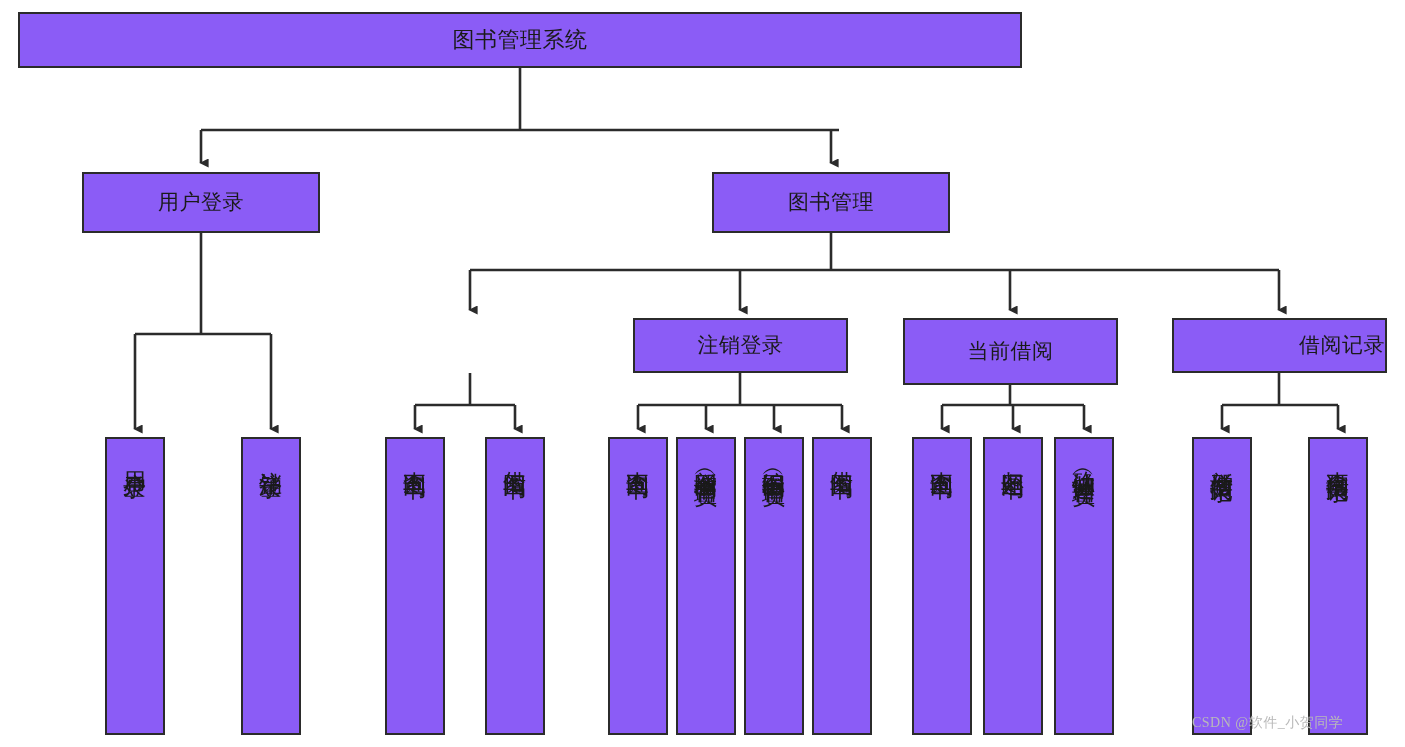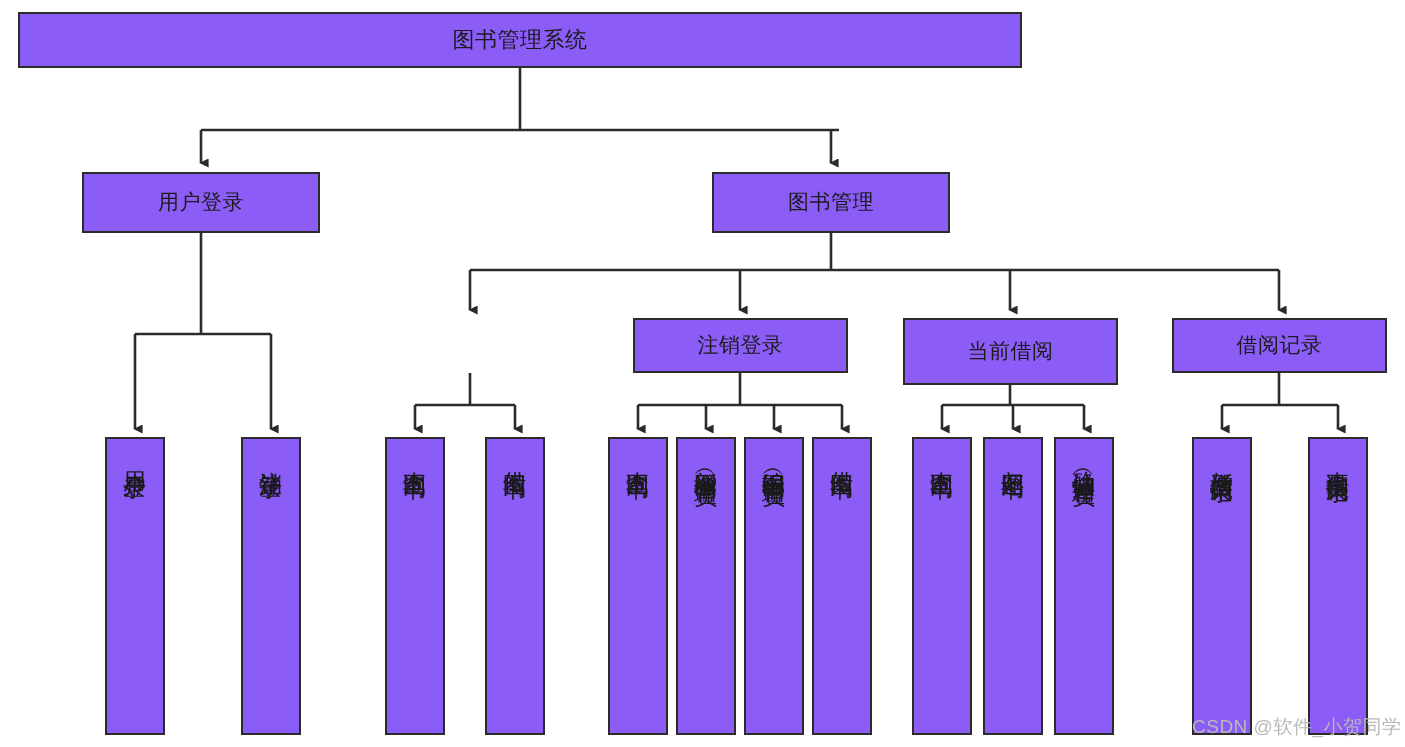--- a/index.html
+++ b/index.html
@@ -43,25 +43,25 @@
     writing-mode:vertical-rl;
     text-orientation:upright;
     font-size:23px;
     line-height:1.05;
     letter-spacing:2px;
     white-space:nowrap;
   }
 
   .watermark{
     position:absolute;
-    font-size:19px;
+    font-size:14px;
     color:#b9b9b9;
     white-space:nowrap;
     letter-spacing:0.5px;
-    font-family:Liberation Sans, sans-serif;
+    font-family:Liberation Serif, serif;
   }
 </style>
 </head>
 <body style="background: rgb(255, 255, 255);">
 
 <div id="canvas">
 
   <svg class="edges" viewBox="0 0 1405 747" width="1405" height="747" xmlns="http://www.w3.org/2000/svg">
     <defs>
       <marker id="arrow" markerWidth="10" markerHeight="10" refX="4.5" refY="7.6" orient="auto" markerUnits="userSpaceOnUse">
@@ -122,21 +122,21 @@
   <div class="node h" style="left: 712px; top: 172px; width: 238px; height: 61px;">
     <span class="label">图书管理</span>
   </div>
 
   <div class="node h" style="left: 633px; top: 318px; width: 215px; height: 55px;">
     <span class="label">注销登录</span>
   </div>
   <div class="node h" style="left: 903px; top: 318px; width: 215px; height: 67px;">
     <span class="label">当前借阅</span>
   </div>
-  <div class="node h" style="left: 1172px; top: 318px; width: 215px; height: 55px;">
+  <div class="node h" style="left: 1172px; top: 318px; width: 215px; height: 55px; justify-content: flex-end;">
     <span class="label">借阅记录</span>
   </div>
 
   <div class="node v" style="left: 105px; top: 437px; width: 60px; height: 298px;">
     <span class="label">用户登录</span>
   </div>
   <div class="node v" style="left: 241px; top: 437px; width: 60px; height: 298px;">
     <span class="label">注销登录</span>
   </div>
   <div class="node v" style="left: 385px; top: 437px; width: 60px; height: 298px;">

